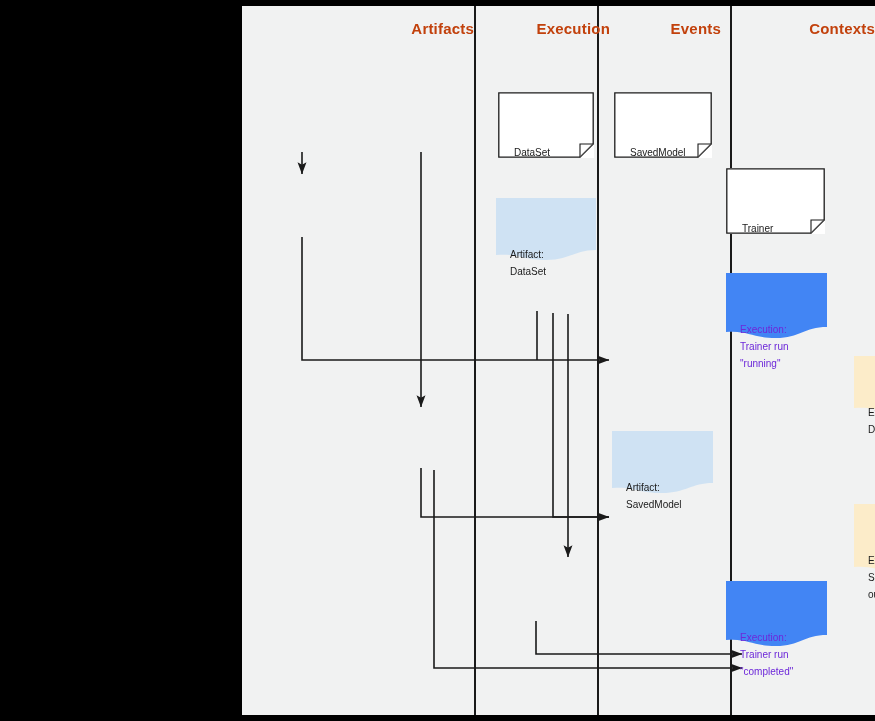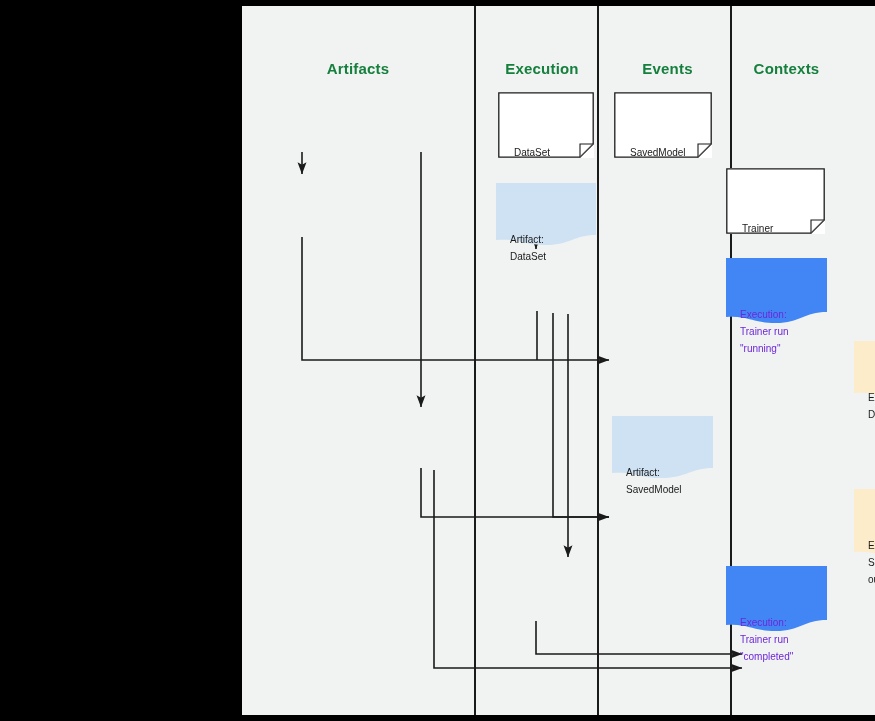--- a/index.html
+++ b/index.html
@@ -29,27 +29,26 @@
   .lane-divider {
     position: absolute;
     top: 0;
     width: 1.5px;
     height: 709px;
     background: #1a1a1a;
   }
   .lane-header {
     position: absolute;
     top: 14px;
-    text-align: center;
+    text-align: right;
     font-size: 15px;
     font-weight: bold;
-    color: #15803d;
+    color: #c2410c;
     letter-spacing: 0.2px;
     user-select: none;
-    margin-top: 40px;
   }
   svg#wires {
     position: absolute;
     left: 0;
     top: 0;
     width: 633px;
     height: 709px;
     overflow: visible;
     pointer-events: none;
   }
@@ -75,20 +74,21 @@
   .doc .shape-svg {
     position: absolute;
     left: 0; top: 0;
     width: 100%; height: 100%;
     z-index: 0;
   }
   .doc .node-label { z-index: 2; }
   
   .note {
     padding: 14px 12px 0 14px;
+    margin-top: 15px;
   }
   .note .shape-svg {
     position: absolute;
     left: 0; top: 0;
     width: 100%; height: 100%;
     z-index: 0;
   }
   .note .node-label { z-index: 2; }
   .note.artifact .node-label { color: #1a1a1a; }
   .note.execution .node-label { color: #6d28d9; }
@@ -99,22 +99,22 @@
 
 <div id="stage">
   <div id="diagram">
 
     <div class="lane-divider" style="left:232px"></div>
     <div class="lane-divider" style="left:355px"></div>
     <div class="lane-divider" style="left:488px"></div>
 
     <div class="lane-header" style="left:0px;   width:232px;">Artifacts</div>
     <div class="lane-header" style="left:232px; width:136px;">Execution</div>
-    <div class="lane-header" style="left:359px; width:133px;">Events</div>
-    <div class="lane-header" style="left:472px; width:145px;">Contexts</div>
+    <div class="lane-header" style="left:346px; width:133px;">Events</div>
+    <div class="lane-header" style="left:488px; width:145px;">Contexts</div>
 
     <svg id="wires" viewBox="0 0 633 709" preserveAspectRatio="none">
       <defs>
         <marker id="ah" markerWidth="9" markerHeight="9" refX="7.4" refY="3.2" orient="auto" markerUnits="strokeWidth">
           <path d="M0,0.4 L7.6,3.2 L0,6.0 L1.6,3.2 Z" fill="#1a1a1a"></path>
         </marker>
       </defs>
       <g fill="none" stroke="#1a1a1a" stroke-width="1.6">
 
         <path d="M 60,146 L 60,168" marker-end="url(#ah)"></path>

